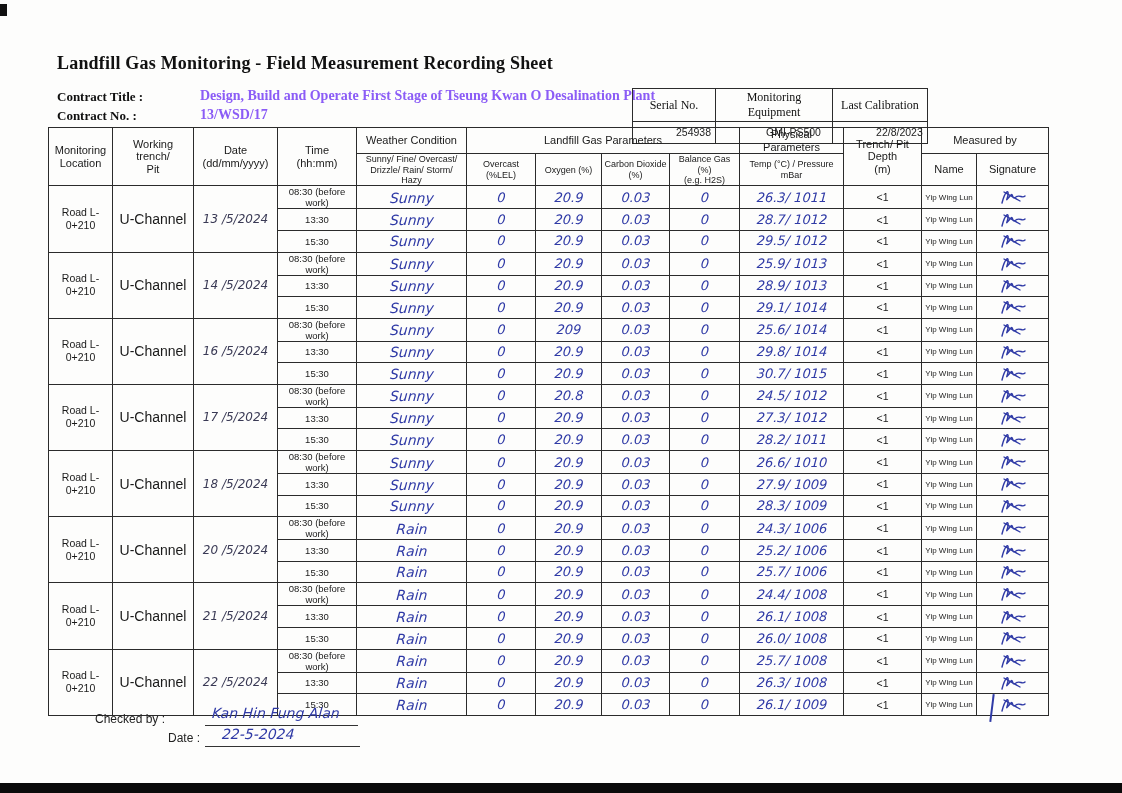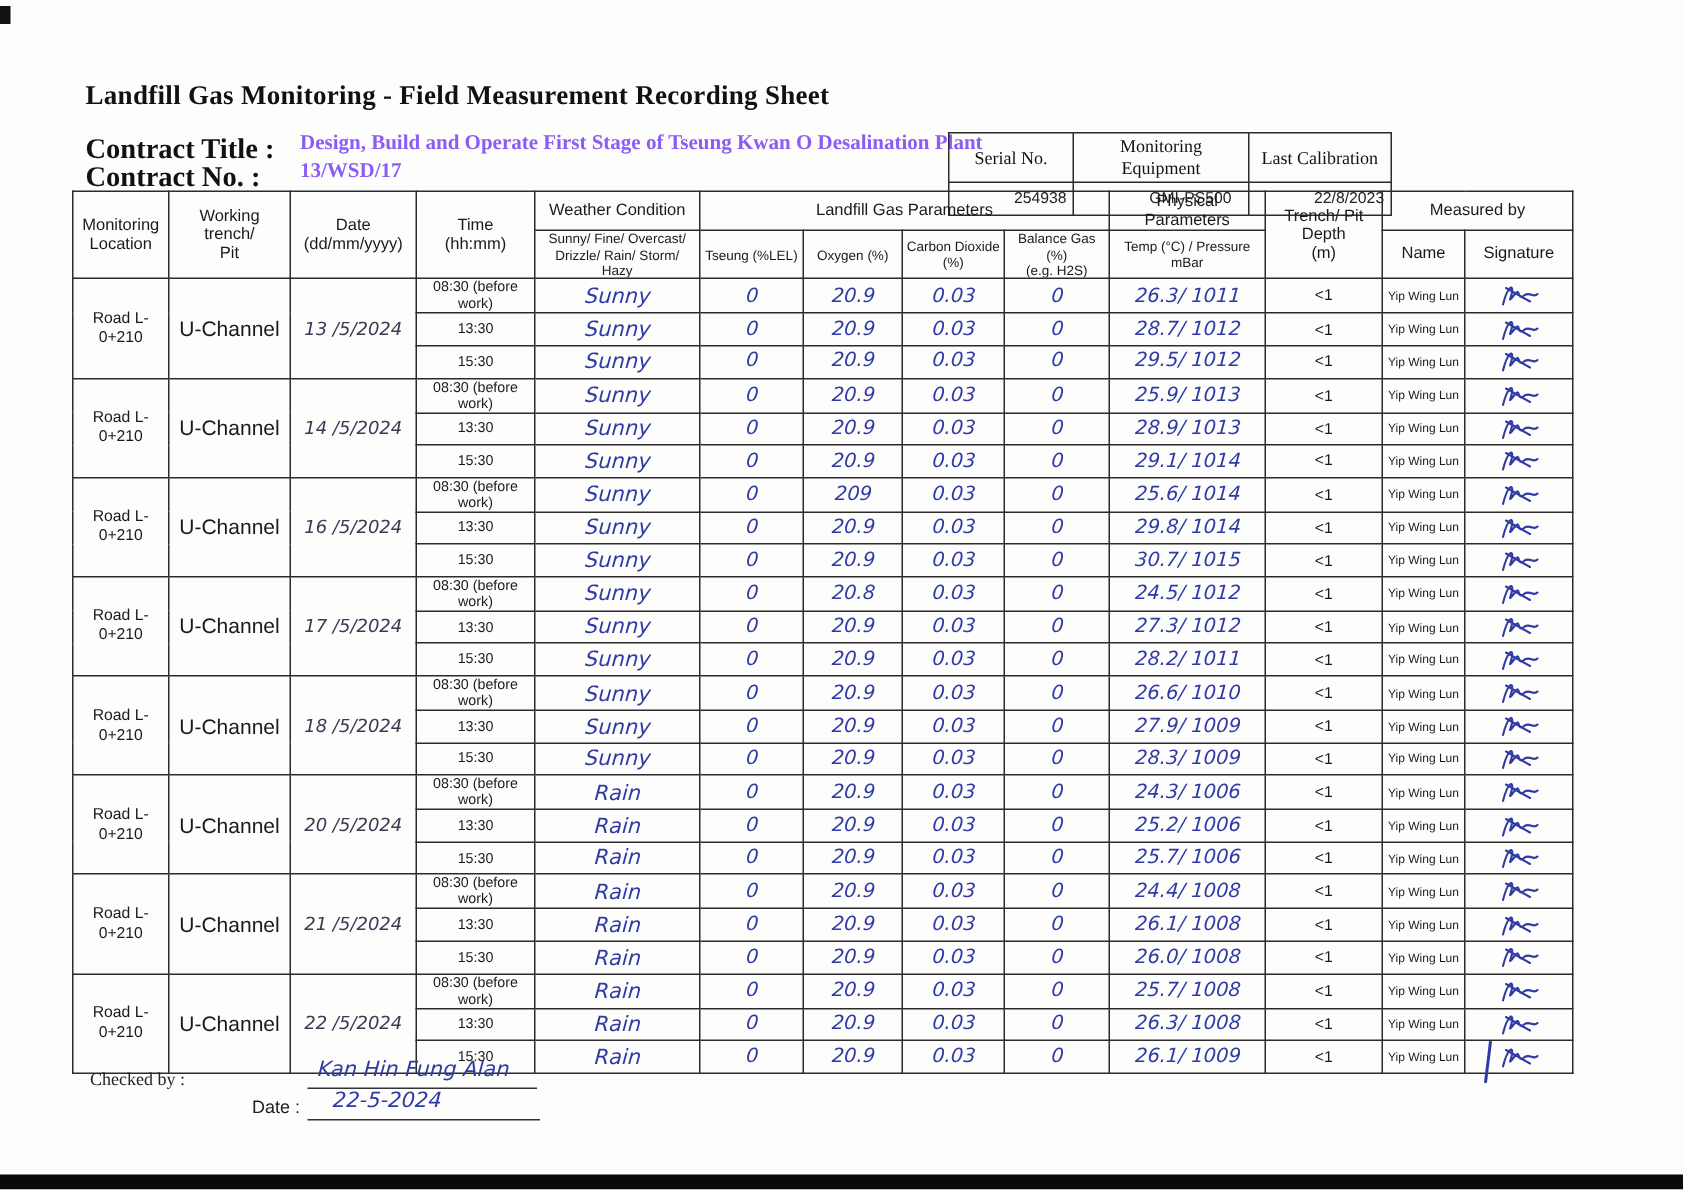--- a/index.html
+++ b/index.html
@@ -5,21 +5,21 @@
   html,body{margin:0;padding:0;}
   body{
     width:1122px;height:793px;position:relative;background:#fdfdfc;
     font-family:"Liberation Sans",sans-serif;color:#1a1a1a;overflow:hidden;
   }
   .abs{position:absolute;}
   .title{
     left:57px;top:53px;font-family:"Liberation Serif",serif;
     font-weight:bold;font-size:18px;letter-spacing:.2px;color:#111;
   }
-  .contract-label{font-family:"Liberation Serif",serif;font-weight:bold;font-size:19px;color:#111;}
+  .contract-label{font-family:"Liberation Serif",serif;font-weight:bold;font-size:13px;color:#111;}
   .contract-value{font-family:"Liberation Serif",serif;font-size:14px;color:#8b5cf6;font-weight:bold;}
   
   .equip{left:632px;top:88px;border-collapse:collapse;}
   .equip td{
     border:1.5px solid #2b2b2b;text-align:center;vertical-align:middle;
     padding:1px 4px;height:17px;
   }
   .equip .eh{font-family:"Liberation Serif",serif;font-size:12px;color:#111;}
   .equip .ev{font-size:10.5px;color:#222;padding-left:43px;}
   
@@ -109,21 +109,21 @@
       <th class="h1">Weather Condition</th>
       <th class="h1" colspan="4">Landfill Gas Parameters</th>
       <th class="h1">Physical Parameters</th>
       <th class="h1" rowspan="2">Trench/ Pit Depth
 (m)</th>
       <th class="h1" colspan="2">Measured by</th>
     </tr>
     <tr style="height:31px;">
       <th class="h2">Sunny/ Fine/ Overcast/
 Drizzle/ Rain/ Storm/ Hazy</th>
-      <th class="h2">Tseung (%LEL)</th>
+      <th class="h2">Overcast (%LEL)</th>
       <th class="h2">Oxygen (%)</th>
       <th class="h2">Carbon Dioxide
 (%)</th>
       <th class="h2">Balance Gas (%)
 (e.g. H2S)</th>
       <th class="h2">Temp (°C) / Pressure
 mBar</th>
       <th class="h1">Name</th>
       <th class="h1">Signature</th>
     </tr>
@@ -543,21 +543,21 @@
           <svg width="34" height="18" viewBox="0 0 34 18">
             <path d="M6 15 C9 3, 13 1, 12 7 C11 12, 9 14, 14 8 C18 3, 15 13, 20 9 C24 6, 26 11, 29 8 M8 4 L24 13" fill="none" stroke="#2f3aa6" stroke-width="1.4" stroke-linecap="round"></path>
           </svg>
         </td>
       </tr>
     </tbody>
 </table>
 
 <div class="abs tail-stroke"></div>
 
-<div class="abs foot-label" style="left:60px;top:712px;width:140px;text-align:left;font-family:Liberation Serif, serif;">Checked by :</div>
+<div class="abs foot-label" style="left:60px;top:712px;width:140px;text-align:center;">Checked by :</div>
 <div class="abs hw" style="left:212px;top:705px;font-size:14px;">Kan Hin Fung Alan</div>
 <div class="abs underline" style="left:205px;top:707px;width:153px;height:18px;"></div>
 
 <div class="abs foot-label" style="left:60px;top:731px;width:140px;text-align:right;">Date :</div>
 <div class="abs hw" style="left:222px;top:726px;font-size:14px;">22-5-2024</div>
 <div class="abs underline" style="left:205px;top:728px;width:155px;height:18px;"></div>
 
 <div class="abs blackbar"></div>
 
 </body></html>

